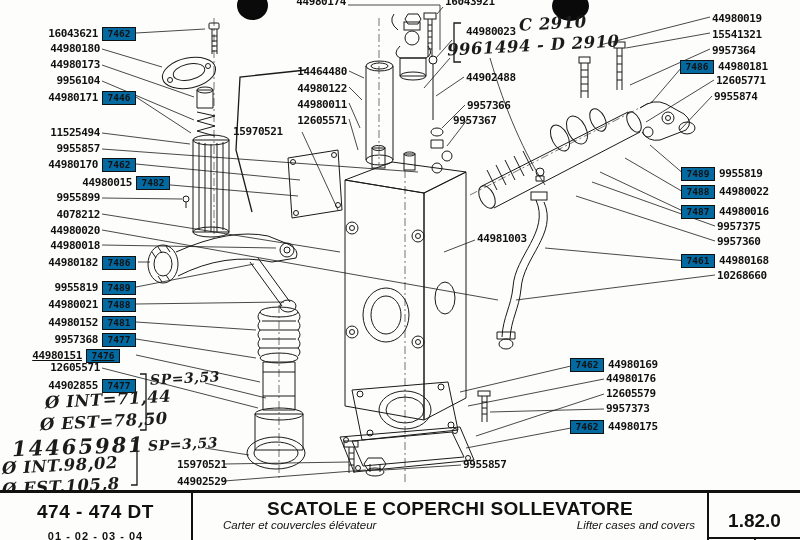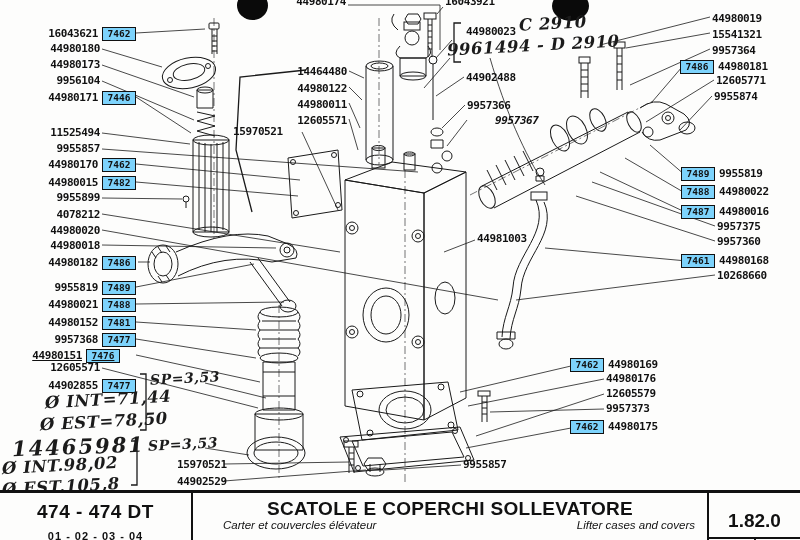--- a/index.html
+++ b/index.html
@@ -7,21 +7,21 @@
         font-family:"DejaVu Sans Mono","Liberation Mono",monospace;}
   .art{position:absolute;left:0;top:0;}
   .hole{position:absolute;background:#0a0a0a;border-radius:50%;}
   .hole-1{left:237px;top:-9px;width:31px;height:29px;}
   .hole-2{left:552px;top:-9px;width:37px;height:30px;}
 
   .labels{position:absolute;left:0;top:0;width:800px;height:540px;}
   .lbl{position:absolute;display:flex;align-items:center;gap:4px;white-space:nowrap;
        color:#111;font-weight:bold;font-size:11px;letter-spacing:-0.4px;line-height:12px;}
   .refbox{display:inline-block;width:30px;text-align:center;border:1.4px solid #111;
-          font-size:9.5px;letter-spacing:0;line-height:12px;padding:0 1px;background:#7dd3fc;}
+          font-size:9.5px;letter-spacing:0;line-height:12px;padding:0 1px;background:#0369a1;}
   .hw{font-family:"DejaVu Serif","Liberation Serif",serif;font-style:italic;font-weight:bold;
       font-size:14px;letter-spacing:.5px;transform:rotate(-3deg);color:#1b1b1b;}
   .hw-md{font-size:16.5px;}
   .hw-lg{font-size:21px;letter-spacing:2px;transform:rotate(-2deg);}
 
   .footer{position:absolute;left:0;top:490px;width:800px;height:50px;border-top:3px solid #111;
           display:flex;background:#fdfdfc;font-family:"Liberation Sans","DejaVu Sans",sans-serif;color:#111;}
   .cell{box-sizing:border-box;height:100%;}
   .cell-model{width:193px;border-right:2px solid #111;text-align:center;}
   .model-code{font-size:19px;font-weight:bold;margin-top:8px;letter-spacing:.5px;}
@@ -277,21 +277,21 @@
       <div class="lbl " style="top: 127px; right: 700px;">
         <span>11525494</span>
       </div>
       <div class="lbl " style="top: 143px; right: 700px;">
         <span>9955857</span>
       </div>
       <div class="lbl " style="top: 158px; right: 664px;">
         <span>44980170</span>
         <span class="refbox">7462</span>
       </div>
-      <div class="lbl " style="top: 176px; right: 664px;">
+      <div class="lbl " style="top: 176px; right: 630px;">
         <span>44980015</span>
         <span class="refbox">7482</span>
       </div>
       <div class="lbl " style="top: 192px; right: 700px;">
         <span>9955899</span>
       </div>
       <div class="lbl " style="top: 209px; right: 700px;">
         <span>4078212</span>
       </div>
       <div class="lbl " style="top: 225px; right: 700px;">
@@ -387,21 +387,21 @@
       </div>
       <div class="lbl hw hw-md" style="top: 40px; left: 447px;">
         <span>9961494 - D 2910</span>
       </div>
       <div class="lbl " style="top: 72px; left: 466px;">
         <span>44902488</span>
       </div>
       <div class="lbl " style="top: 100px; left: 467px;">
         <span>9957366</span>
       </div>
-      <div class="lbl " style="top: 115px; left: 495px; font-style: italic;">
+      <div class="lbl " style="top: 115px; left: 453px;">
         <span>9957367</span>
       </div>
       <div class="lbl " style="top: 233px; left: 477px;">
         <span>44981003</span>
       </div>
       <div class="lbl " style="top: 13px; left: 712px;">
         <span>44980019</span>
       </div>
       <div class="lbl " style="top: 29px; left: 712px;">
         <span>15541321</span>

